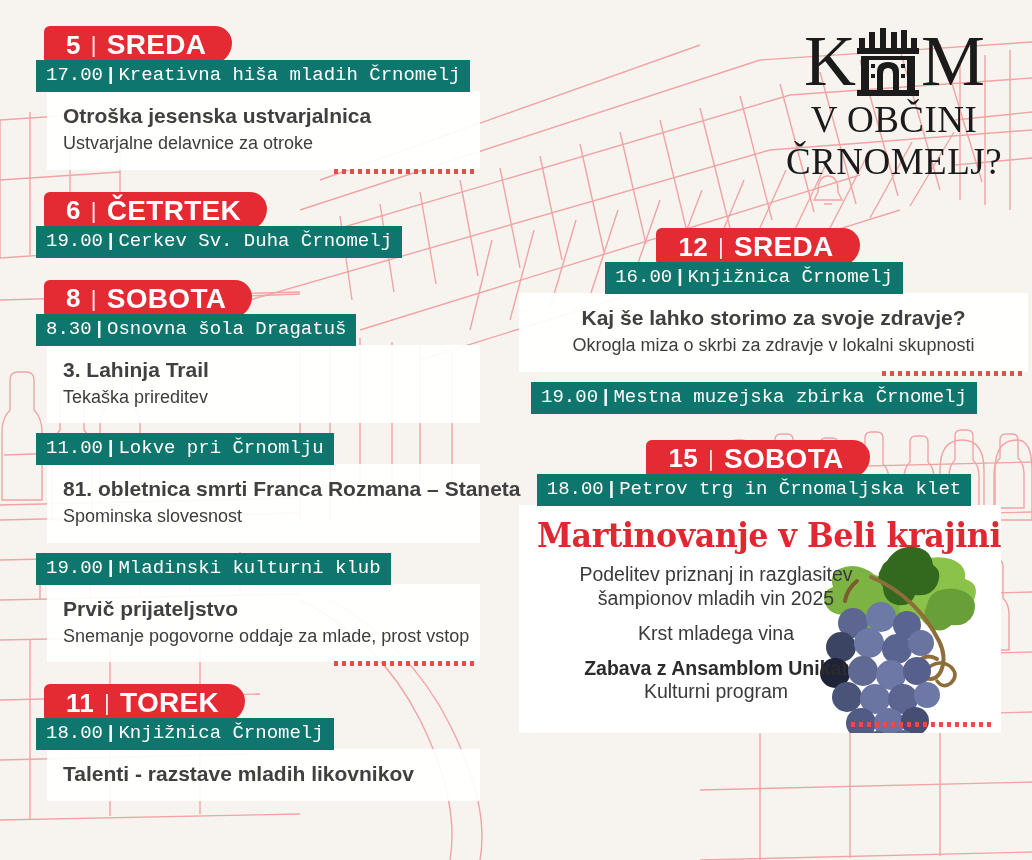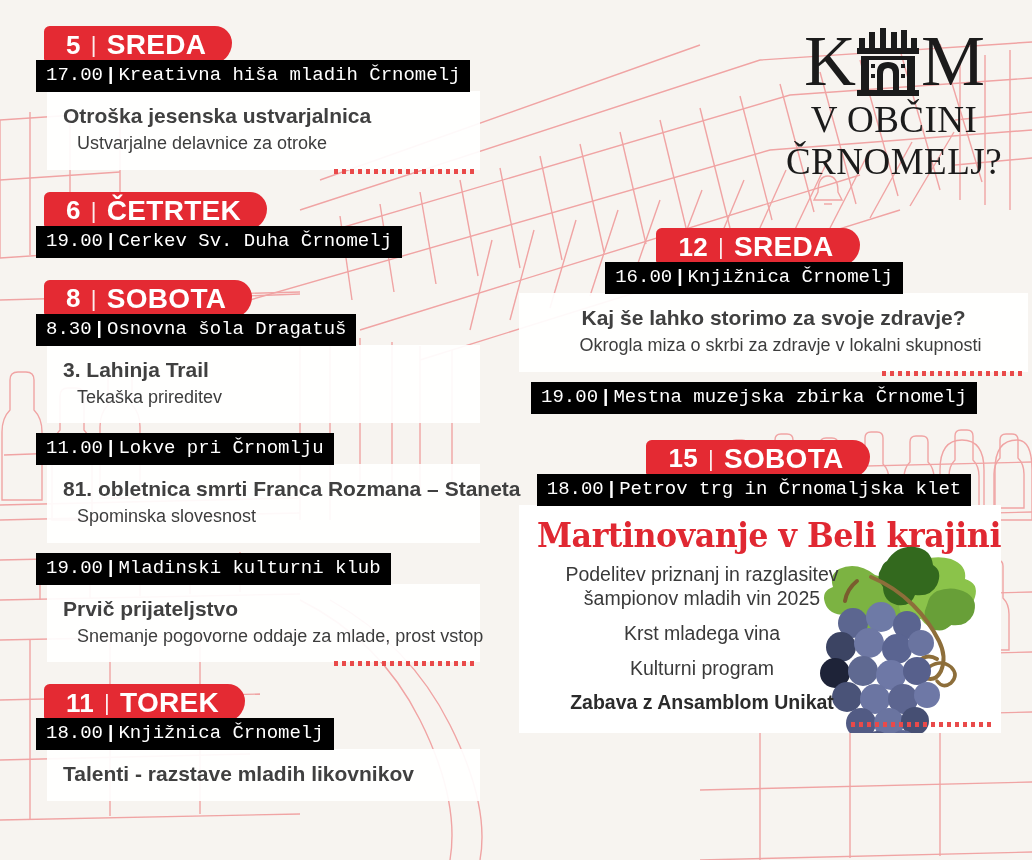--- a/index.html
+++ b/index.html
@@ -92,21 +92,21 @@
     margin-left: 8px;
   }
   .day-num { font-size: 26px; font-weight: 700; }
   .day-sep { font-weight: 400; opacity: .92; font-size: 22px; }
   .day-name { font-size: 28px; font-weight: 700; }
 
   
   .venue {
     display: inline-flex;
     align-items: center;
-    background: #000000;
+    background: #0f766e;
     color: #ffffff;
     font-family: "Liberation Mono", "DejaVu Sans Mono", monospace;
     font-size: 19px;
     line-height: 1;
     padding: 6px 10px 7px 10px;
     letter-spacing: 0px;
     white-space: nowrap;
     position: relative;
     z-index: 3;
     margin-top: -4px;
@@ -131,21 +131,20 @@
     line-height: 1.2;
     white-space: nowrap;
   }
   .card-sub {
     font-size: 18px;
     font-weight: 400;
     color: #3d3d3d;
     line-height: 1.3;
     margin-top: 4px;
     white-space: nowrap;
-    margin-left: 14px;
   }
 
   
   .dots {
     position: absolute;
     right: 6px;
     bottom: -4px;
     width: 140px;
     height: 5px;
     background-image: repeating-linear-gradient(to right,
@@ -175,20 +174,21 @@
     transform: scaleX(0.96);
     transform-origin: left center;
   }
   .feature-lines { margin-top: 10px; position: relative; z-index: 3; }
   .feature-line {
     font-size: 19.5px;
     color: #3a3a3a;
     line-height: 1.22;
     margin-bottom: 11px;
     max-width: 330px;
+    margin-left: 14px;
   }
   .feature-line.bold { font-weight: 700; color: #2b2b2b; margin-bottom: 0; }
   .grapes {
     position: absolute;
     right: -6px;
     top: 26px;
     width: 190px;
     height: 230px;
     z-index: 2;
     pointer-events: none;
@@ -497,22 +497,22 @@
         <span class="v-sep">|</span>
         <span>Petrov trg in Črnomaljska klet</span>
       </div>
 
       <div class="feature-card">
         <div class="feature-title">Martinovanje v Beli krajini</div>
 
         <div class="feature-lines">
           <div class="feature-line">Podelitev priznanj in razglasitev šampionov mladih vin 2025</div>
           <div class="feature-line">Krst mladega vina</div>
+          <div class="feature-line bold">Zabava z Ansamblom Unikat</div>
           <div class="feature-line">Kulturni program</div>
-          <div class="feature-line bold">Zabava z Ansamblom Unikat</div>
         </div>
 
         <svg class="grapes" viewBox="0 0 190 230" xmlns="http://www.w3.org/2000/svg">
 
           <path d="M58 44 Q40 30 22 38 Q12 44 16 56 Q4 60 8 72 Q12 84 28 84 Q26 96 38 100 Q52 104 62 92 Q74 98 84 86 Q92 74 82 62 Q76 48 58 44 Z" fill="#7CB342"></path>
           <path d="M96 36 Q112 22 134 28 Q150 34 148 48 Q162 52 158 66 Q154 80 138 82 Q140 94 126 98 Q112 100 104 88 Q92 94 84 82 Q78 68 88 56 Q90 42 96 36 Z" fill="#8BC34A"></path>
           <path d="M70 30 Q80 14 98 16 Q114 18 116 34 Q126 40 120 54 Q114 66 98 64 Q94 76 80 74 Q66 70 66 56 Q58 46 64 38 Q66 32 70 30 Z" fill="#33691E"></path>
           <path d="M120 60 Q136 54 150 62 Q162 70 156 84 Q150 96 134 94 Q124 104 112 96 Q104 86 110 74 Q112 64 120 60 Z" fill="#689F38"></path>
 
           <path d="M54 46 Q78 56 96 74 Q112 90 122 110 Q130 126 124 140 Q118 152 106 146 Q96 140 102 130 Q110 122 120 128" fill="none" stroke="#8D6E3A" stroke-width="4" stroke-linecap="round"></path>

